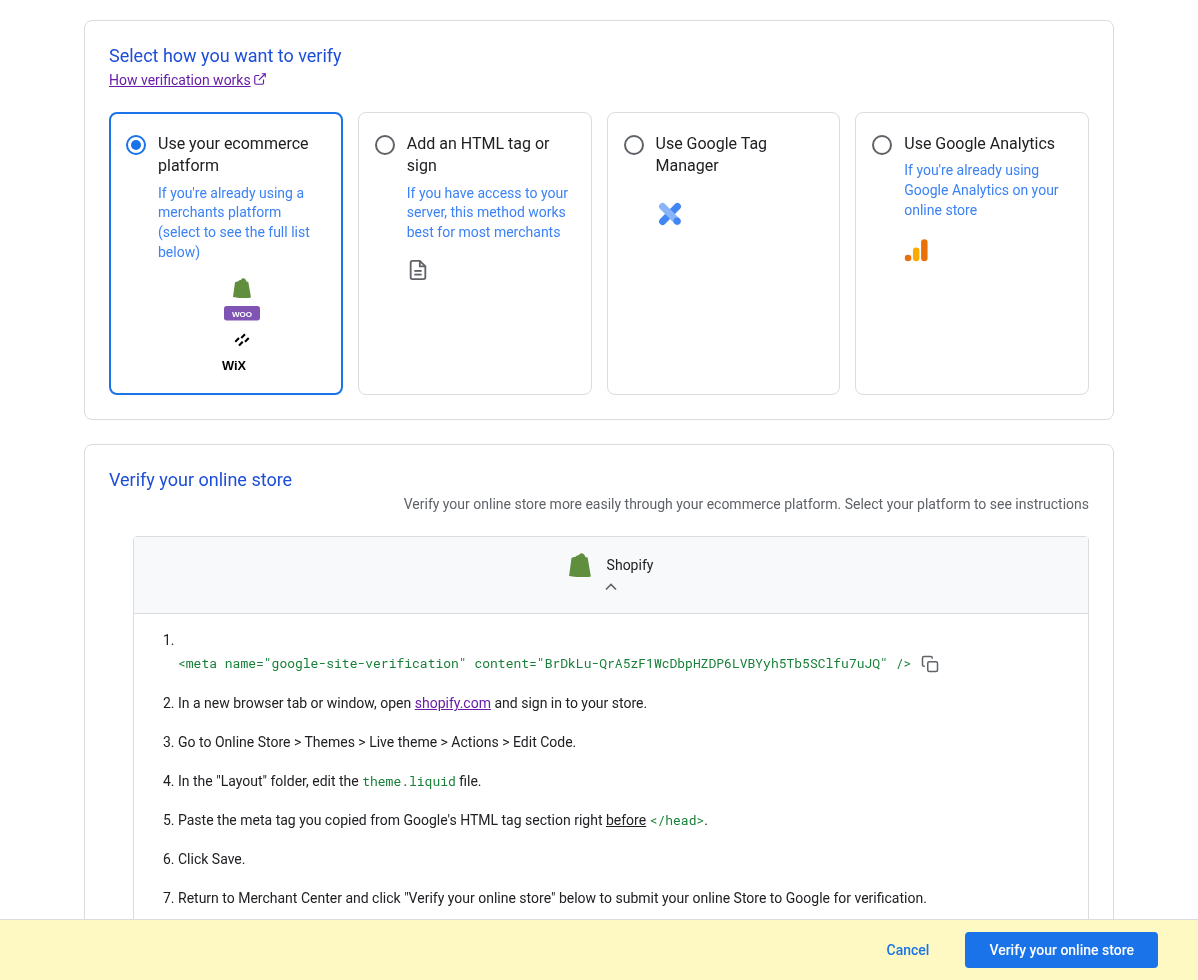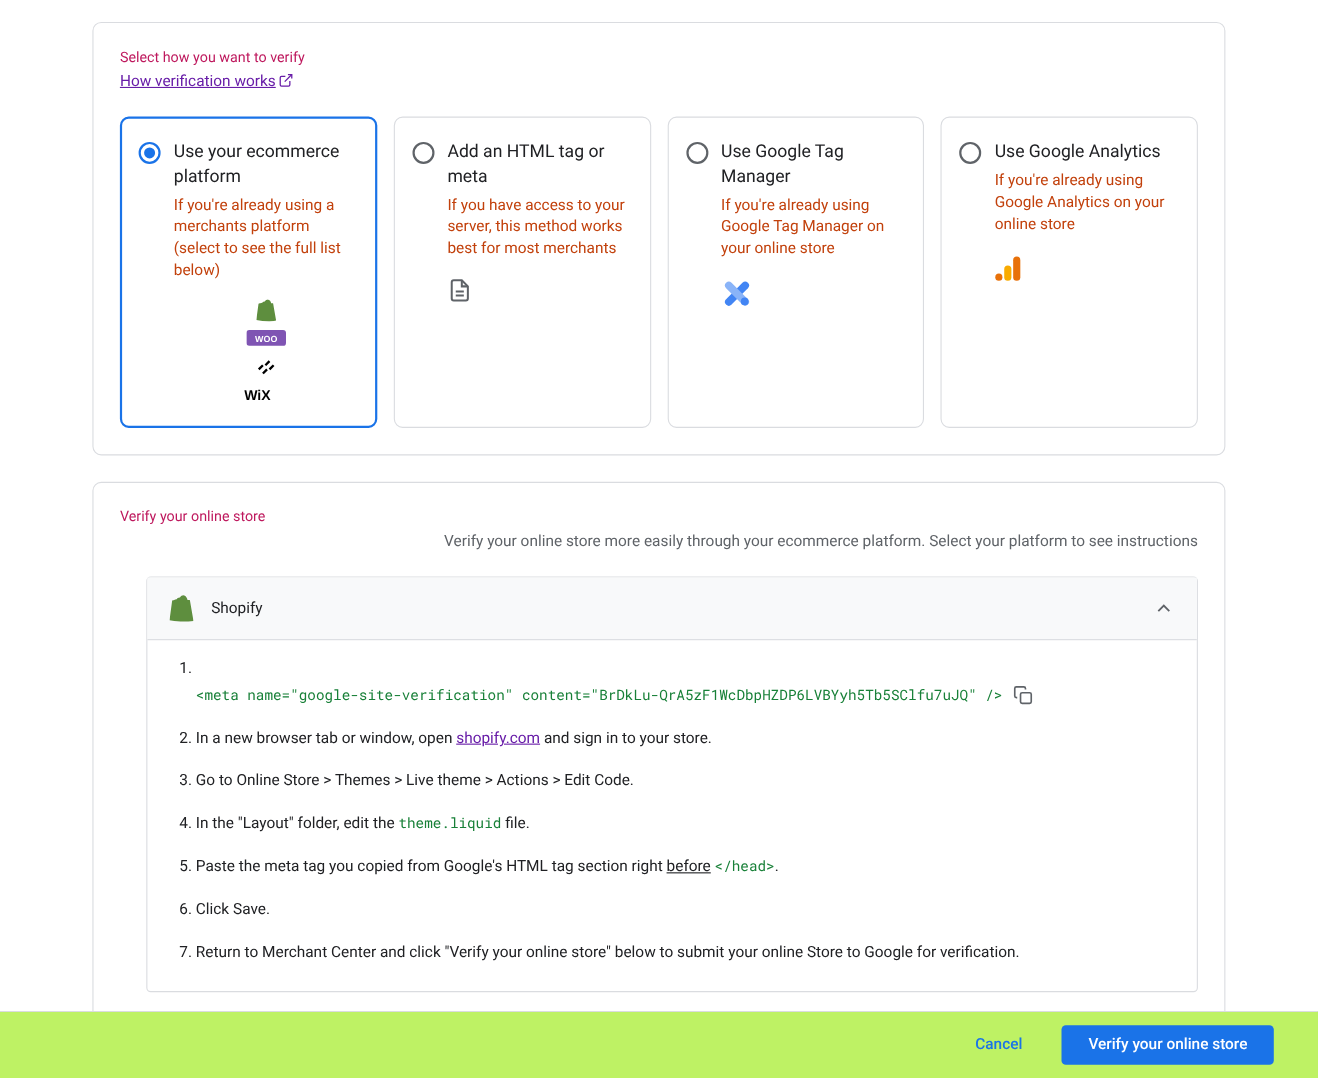--- a/index.html
+++ b/index.html
@@ -15,23 +15,23 @@
     margin: 0 auto;
     padding: 20px 0 80px 0;
   }
   .card {
     border: 1px solid #dadce0;
     border-radius: 8px;
     padding: 24px;
     margin-bottom: 24px;
   }
   .section-title {
-    font-size: 13px;
+    font-size: 18px;
     font-weight: 400;
-    color: #be185d;
+    color: #1d4ed8;
     margin: 0 0 6px 0;
   }
   .section-subtitle {
     font-size: 14px;
     color: #5f6368;
     margin: 0 0 24px 2px;
     text-align: right;
   }
   .help-link {
     color: #681da8;
@@ -85,21 +85,21 @@
     top: 3px; left: 3px;
   }
   .option-title {
     font-size: 16px;
     color: #202124;
     margin: 0 0 6px 0;
     line-height: 1.4;
   }
   .option-desc {
     font-size: 14px;
-    color: #c2410c;
+    color: #3b82f6;
     line-height: 1.4;
   }
   .platform-icons {
     display: flex;
     gap: 8px;
     align-items: center;
     margin-top: 16px;
     padding-left: 32px;
     flex-direction: column;
   }
@@ -113,20 +113,21 @@
     margin-left: 24px;
   }
   .accordion-header {
     display: flex;
     align-items: center;
     justify-content: space-between;
     background: #f8f9fa;
     padding: 16px 20px;
     border-bottom: 1px solid #dadce0;
     cursor: pointer;
+    flex-direction: column;
   }
   .accordion-left {
     display: flex;
     align-items: center;
     gap: 16px;
   }
   .accordion-title {
     font-size: 14px;
     color: #202124;
   }
@@ -157,21 +158,21 @@
   }
   .inline-link {
     color: #681da8;
   }
   .underline-word {
     text-decoration: underline;
   }
   .footer-bar {
     position: fixed;
     bottom: 0; left: 0; right: 0;
-    background: #bef264;
+    background: #fef9c3;
     border-top: 1px solid #dadce0;
     display: flex;
     justify-content: flex-end;
     align-items: center;
     gap: 24px;
     padding: 12px 40px;
     z-index: 10;
   }
   .btn-text {
     color: #1a73e8;
@@ -253,40 +254,39 @@
                 <text x="0" y="14" font-family="Arial Black, Arial" font-size="16" font-weight="900" fill="#000">WiX</text>
               </svg>
           </span>
         </div>
       </div>
 
       <div class="option-card">
         <div class="option-inner">
           <div class="radio"></div>
           <div>
-            <div class="option-title">Add an HTML tag or meta</div>
+            <div class="option-title">Add an HTML tag or sign</div>
             <div class="option-desc">If you have access to your server, this method works best for most merchants</div>
           </div>
         </div>
         <div class="doc-icon">
           <svg width="22" height="22" viewBox="0 0 24 24" fill="none" stroke="#5f6368" stroke-width="2">
               <path d="M14 2H6a2 2 0 0 0-2 2v16a2 2 0 0 0 2 2h12a2 2 0 0 0 2-2V8z"></path>
               <polyline points="14 2 14 8 20 8"></polyline>
               <line x1="8" y1="13" x2="16" y2="13"></line>
               <line x1="8" y1="17" x2="16" y2="17"></line>
             </svg>
         </div>
       </div>
 
       <div class="option-card">
         <div class="option-inner">
           <div class="radio"></div>
           <div>
             <div class="option-title">Use Google Tag Manager</div>
-            <div class="option-desc">If you're already using Google Tag Manager on your online store</div>
           </div>
         </div>
         <div class="gtm-icon">
           <svg width="28" height="28" viewBox="0 0 32 32">
               <rect x="12" y="0" width="8" height="32" rx="4" fill="#4285f4" transform="rotate(45 16 16)"></rect>
               <rect x="12" y="0" width="8" height="32" rx="4" fill="#8ab4f8" transform="rotate(-45 16 16)"></rect>
               <circle cx="24" cy="24" r="4" fill="#4285f4"></circle>
             </svg>
         </div>
       </div>

